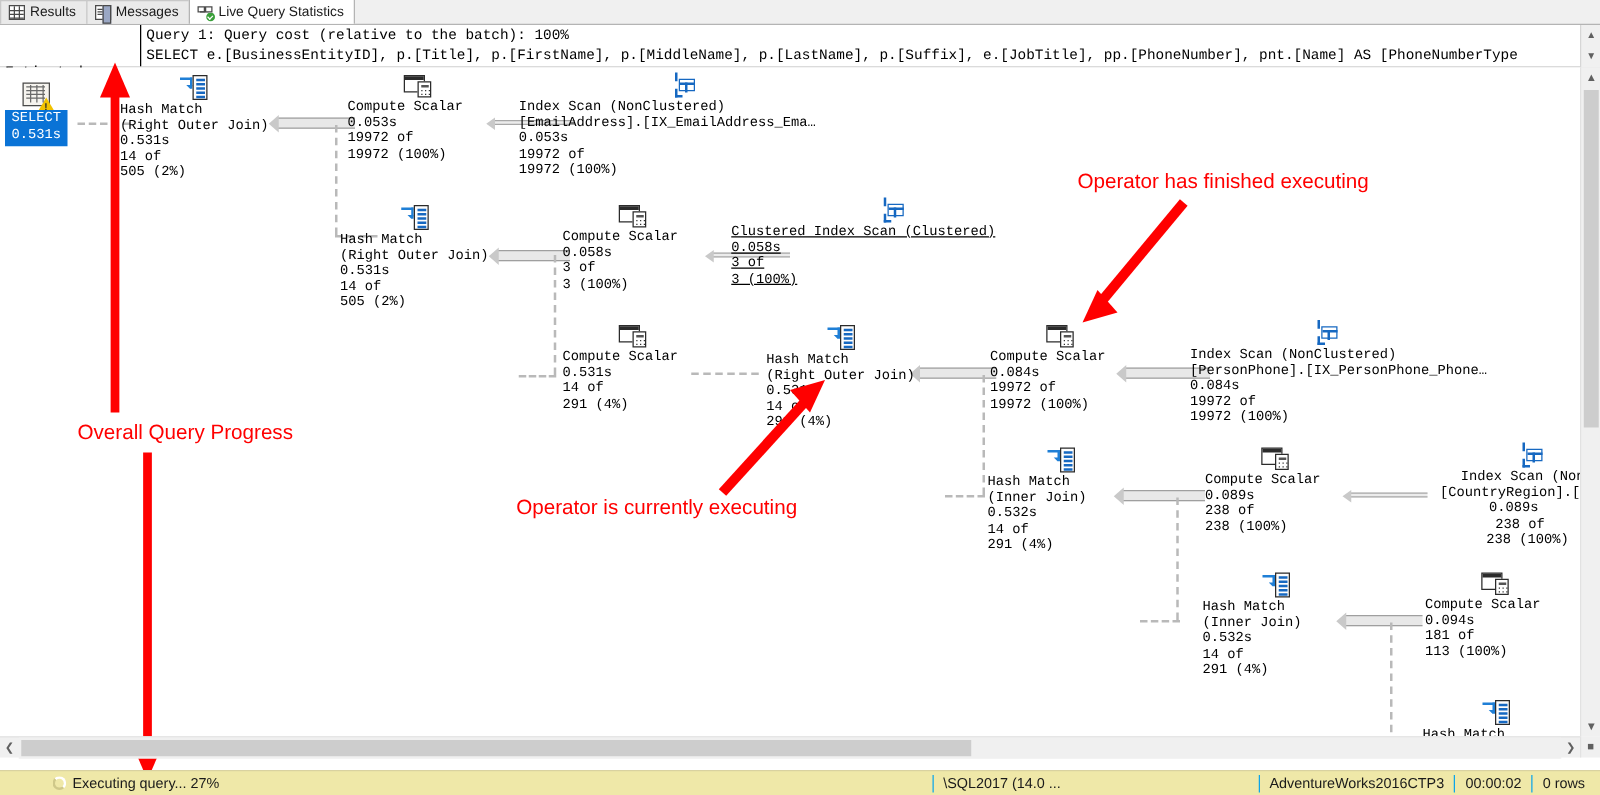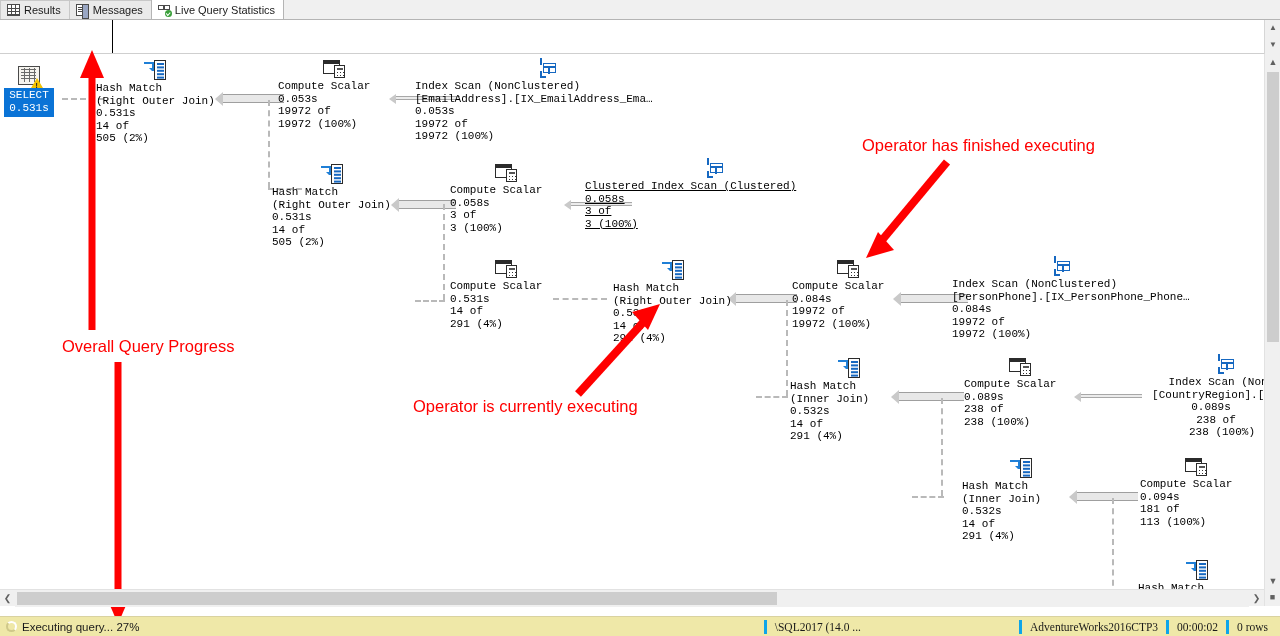--- a/index.html
+++ b/index.html
@@ -281,28 +281,28 @@
   .corner-box {
     position:absolute; right:0; top:589px; width:16px; height:17px; background:#f0f0f0;
     border-left:1px solid #e2e2e2; text-align:center; line-height:17px; font-size:9px; color:#606060;
   }
 
   
   .statusbar {
     position:absolute; left:0; bottom:0; width:1280px; height:20px;
     background:#efe8a8; border-top:1px solid #d9d2a0;
     display:flex; align-items:center;
-    font-size:11.5px; color:#1a1a1a;
+    font-size:11.5px; color:#1a1a1a;padding-left:36px;
   }
   .sb-left { display:flex; align-items:center; gap:5px; padding-left:6px; }
   .spinner {
     width:11px; height:11px; border-radius:50%;
     border:2px solid #cfc88a; border-top-color:#ffffff; border-right-color:#ffffff;
   }
-  .sb-seg { padding:0 8px; border-left:3px solid #0ea5e9; line-height:14px; white-space:nowrap;font-family:Liberation Serif, serif; }
+  .sb-seg { padding:0 8px; border-left:1px solid #0ea5e9; line-height:14px; white-space:nowrap; }
   .sb-spacer { flex:1; }
 </style>
 </head>
 <body>
 
 <div id="app">
 
   <div class="tabstrip">
     <div class="tab">
       <span class="tab-ico ico-grid"></span>
@@ -318,20 +318,24 @@
           <span class="lqs-dot"></span>
       </span>
       <span>Live Query Statistics</span>
     </div>
   </div>
 
   <div class="qheader">
     <div class="progress-cell">
       <div>Estimated query</div>
       <div>progress:27%</div>
+    </div>
+    <div class="qtext">
+      <div>Query 1: Query cost (relative to the batch): 100%</div>
+      <div class="l2">SELECT e.[BusinessEntityID], p.[Title], p.[FirstName], p.[MiddleName], p.[LastName], p.[Suffix], e.[JobTitle], pp.[PhoneNumber], pnt.[Name] AS [PhoneNumberType</div>
     </div>
   </div>
   <div class="vscroll-top">
     <div class="btn up">▲</div>
     <div class="btn dn">▼</div>
   </div>
 
   <div class="canvas">
 
     <div class="selnode">

